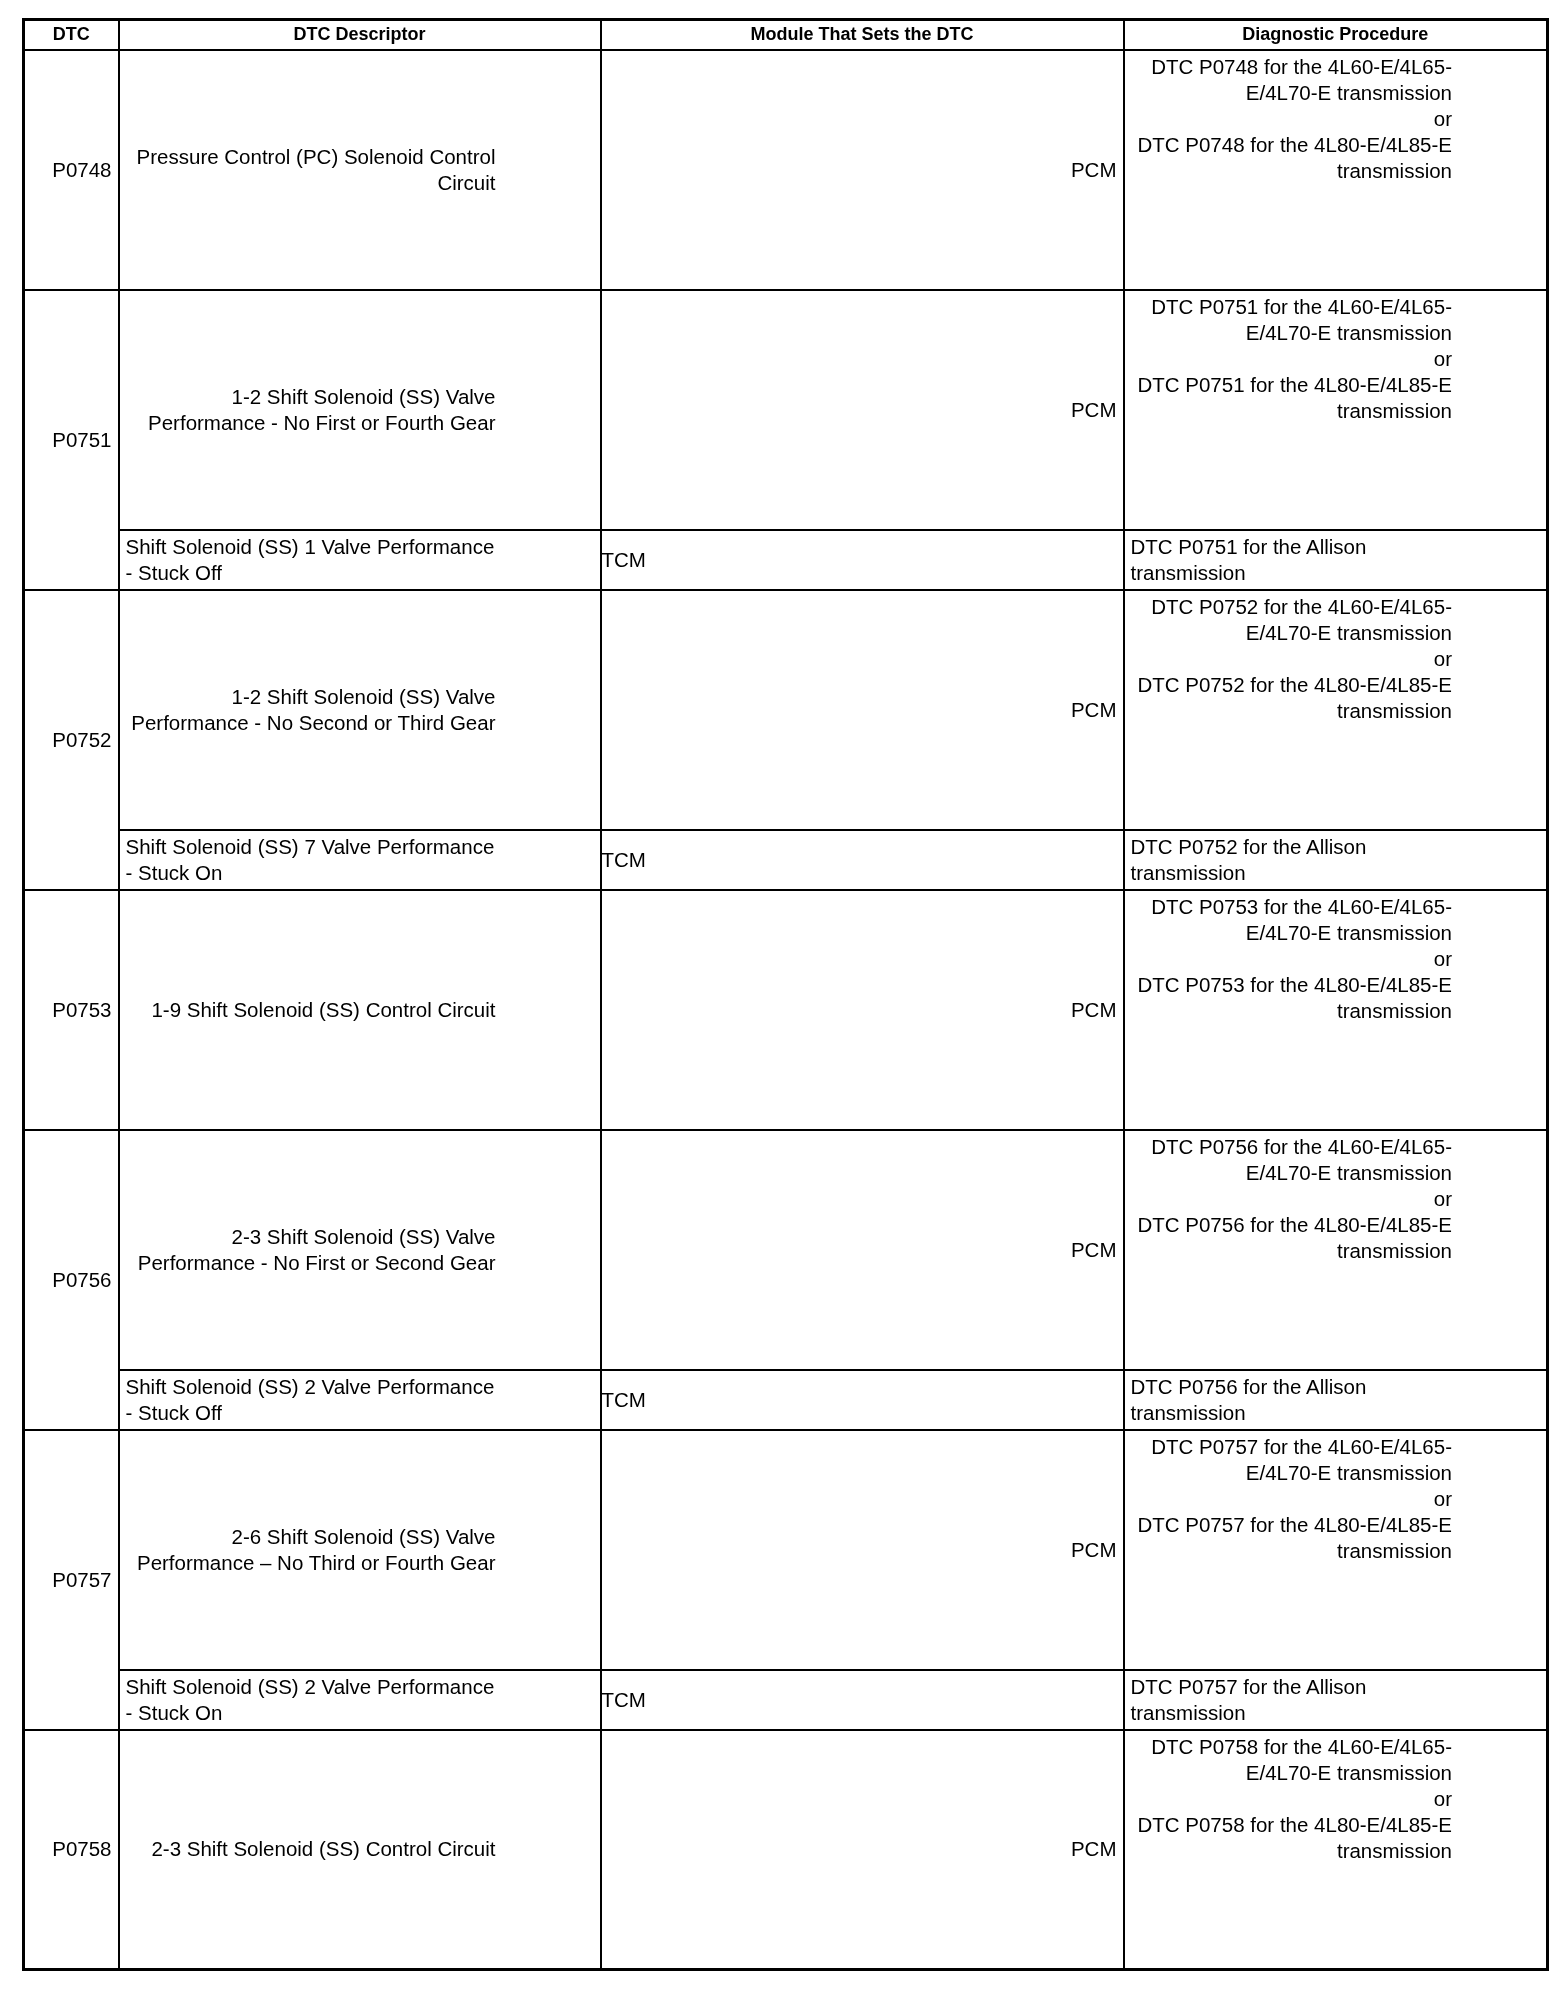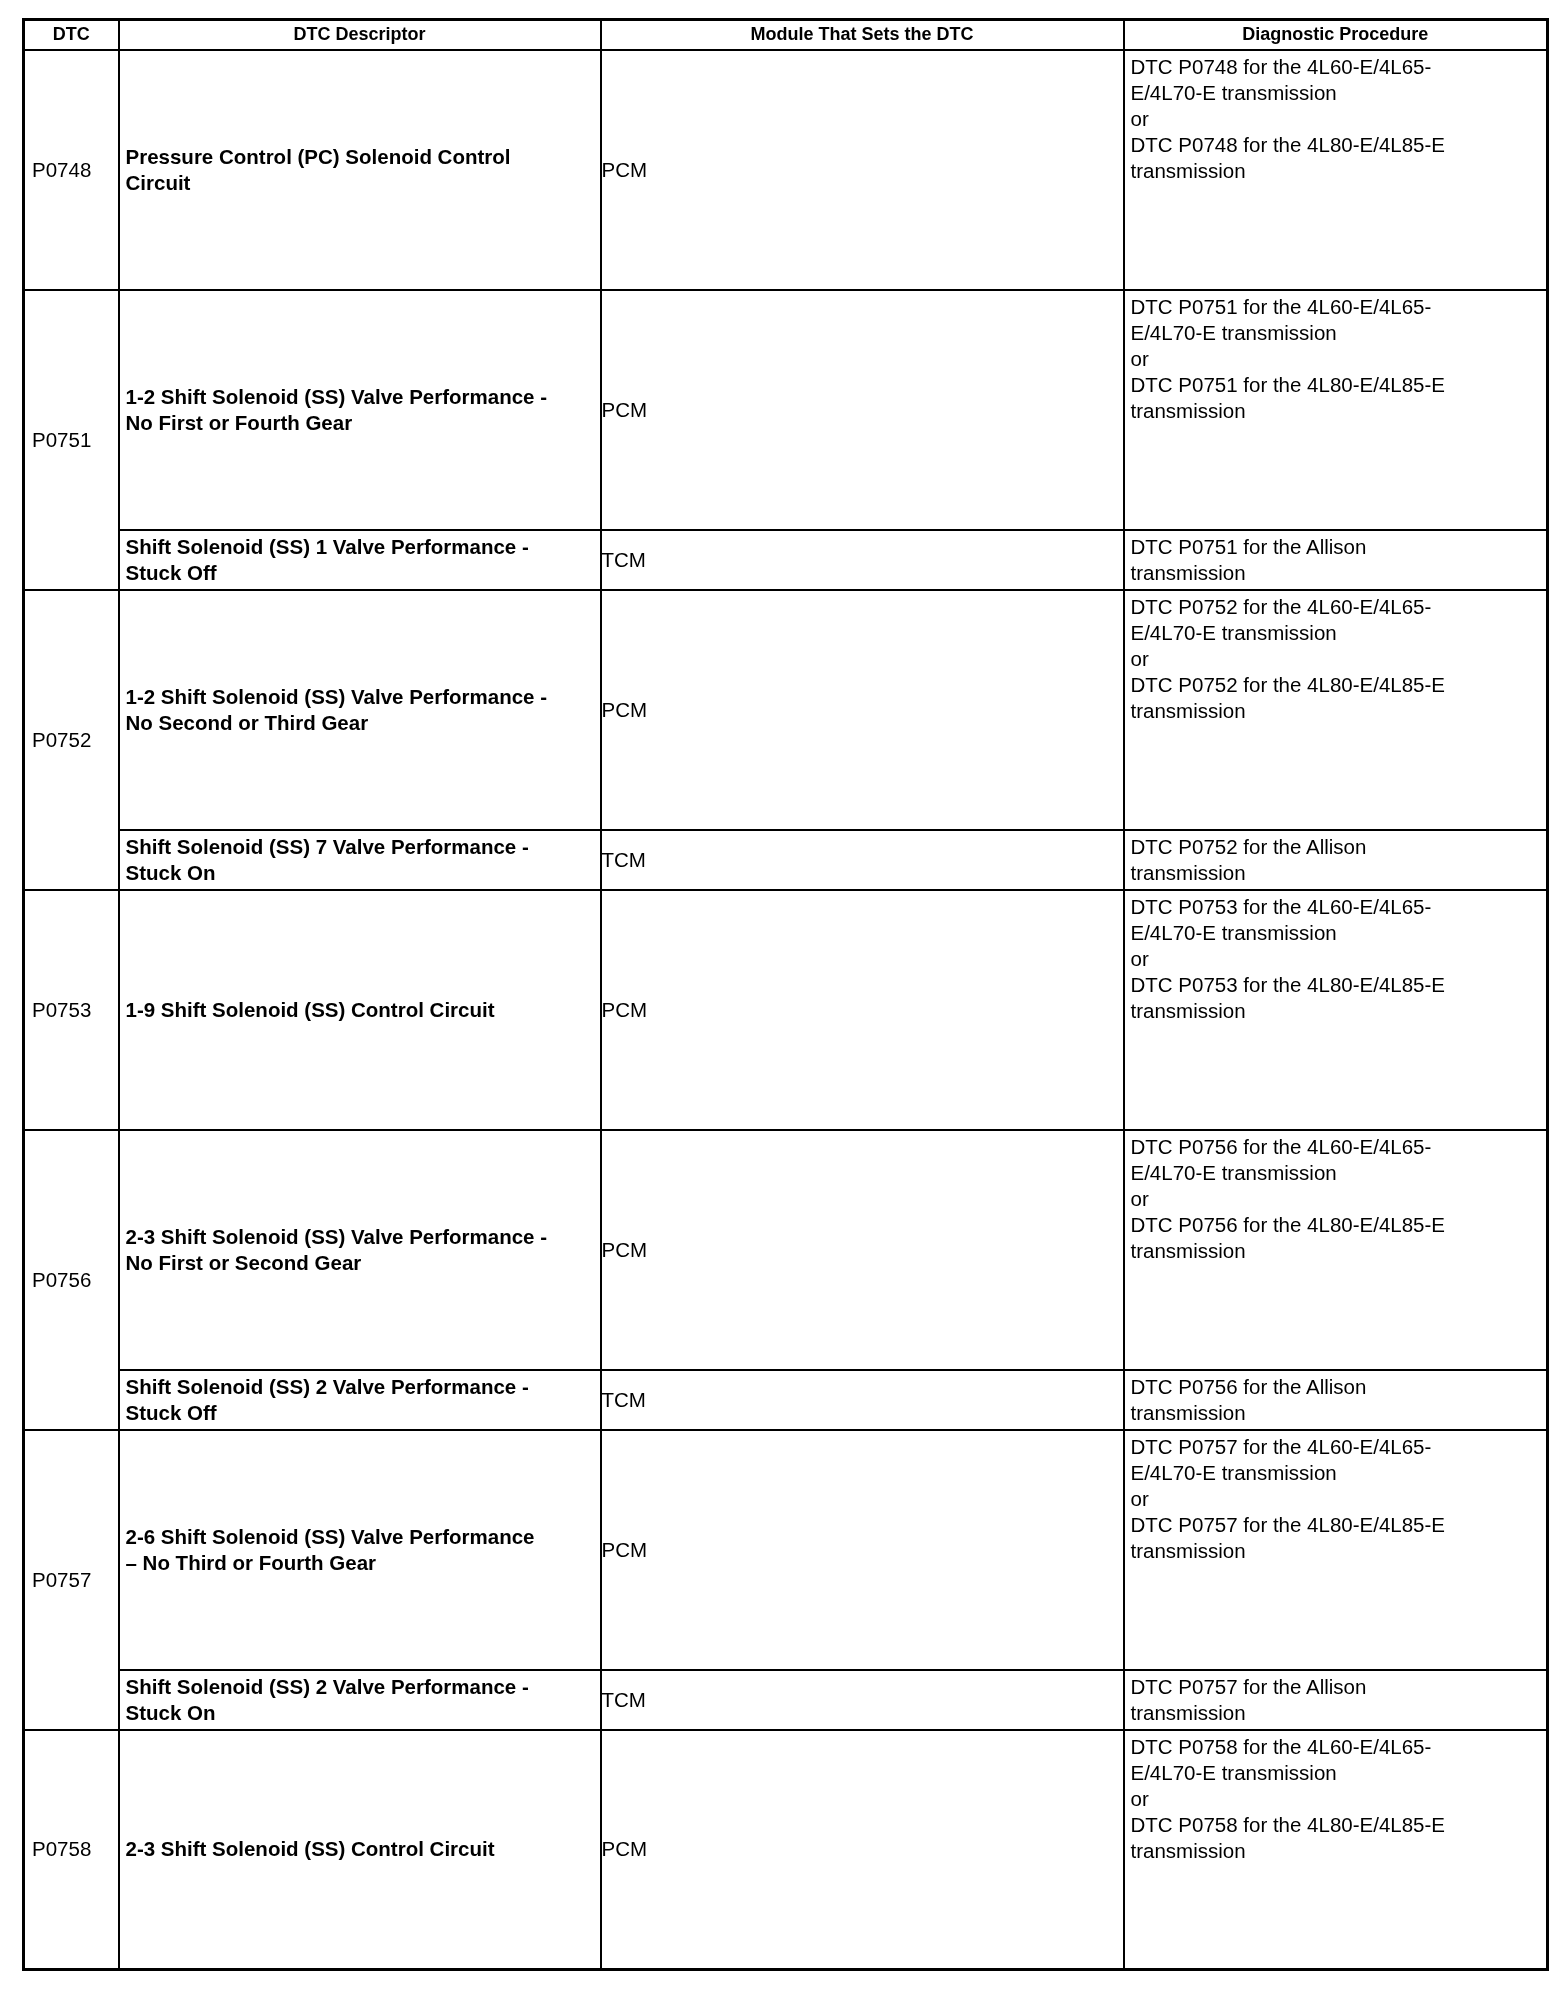--- a/index.html
+++ b/index.html
@@ -29,24 +29,24 @@
     height: 30px;
     padding: 2px 4px;
   }
   td {
     font-size: 20.5px;
     line-height: 26px;
     vertical-align: middle;
     text-align: left;
     padding: 3px 6px;
   }
-  tr.row-main td { height: 240px; }
+  tr.row-main td { height: 240px; text-align: right; }
   tr.row-sub  td { height: 60px; }
   td.cell-dtc  { padding-left: 7px; }
-  td.cell-desc { padding-right: 52px; font-weight: bold; }
+  td.cell-desc { padding-right: 104px; }
   td.cell-module { padding-left: 0; }
   td.cell-proc {
     vertical-align: top;
     padding: 3px 94px 3px 6px;
   }
   .proc-line + .proc-line { }
 </style>
 </head>
 <body>
 

